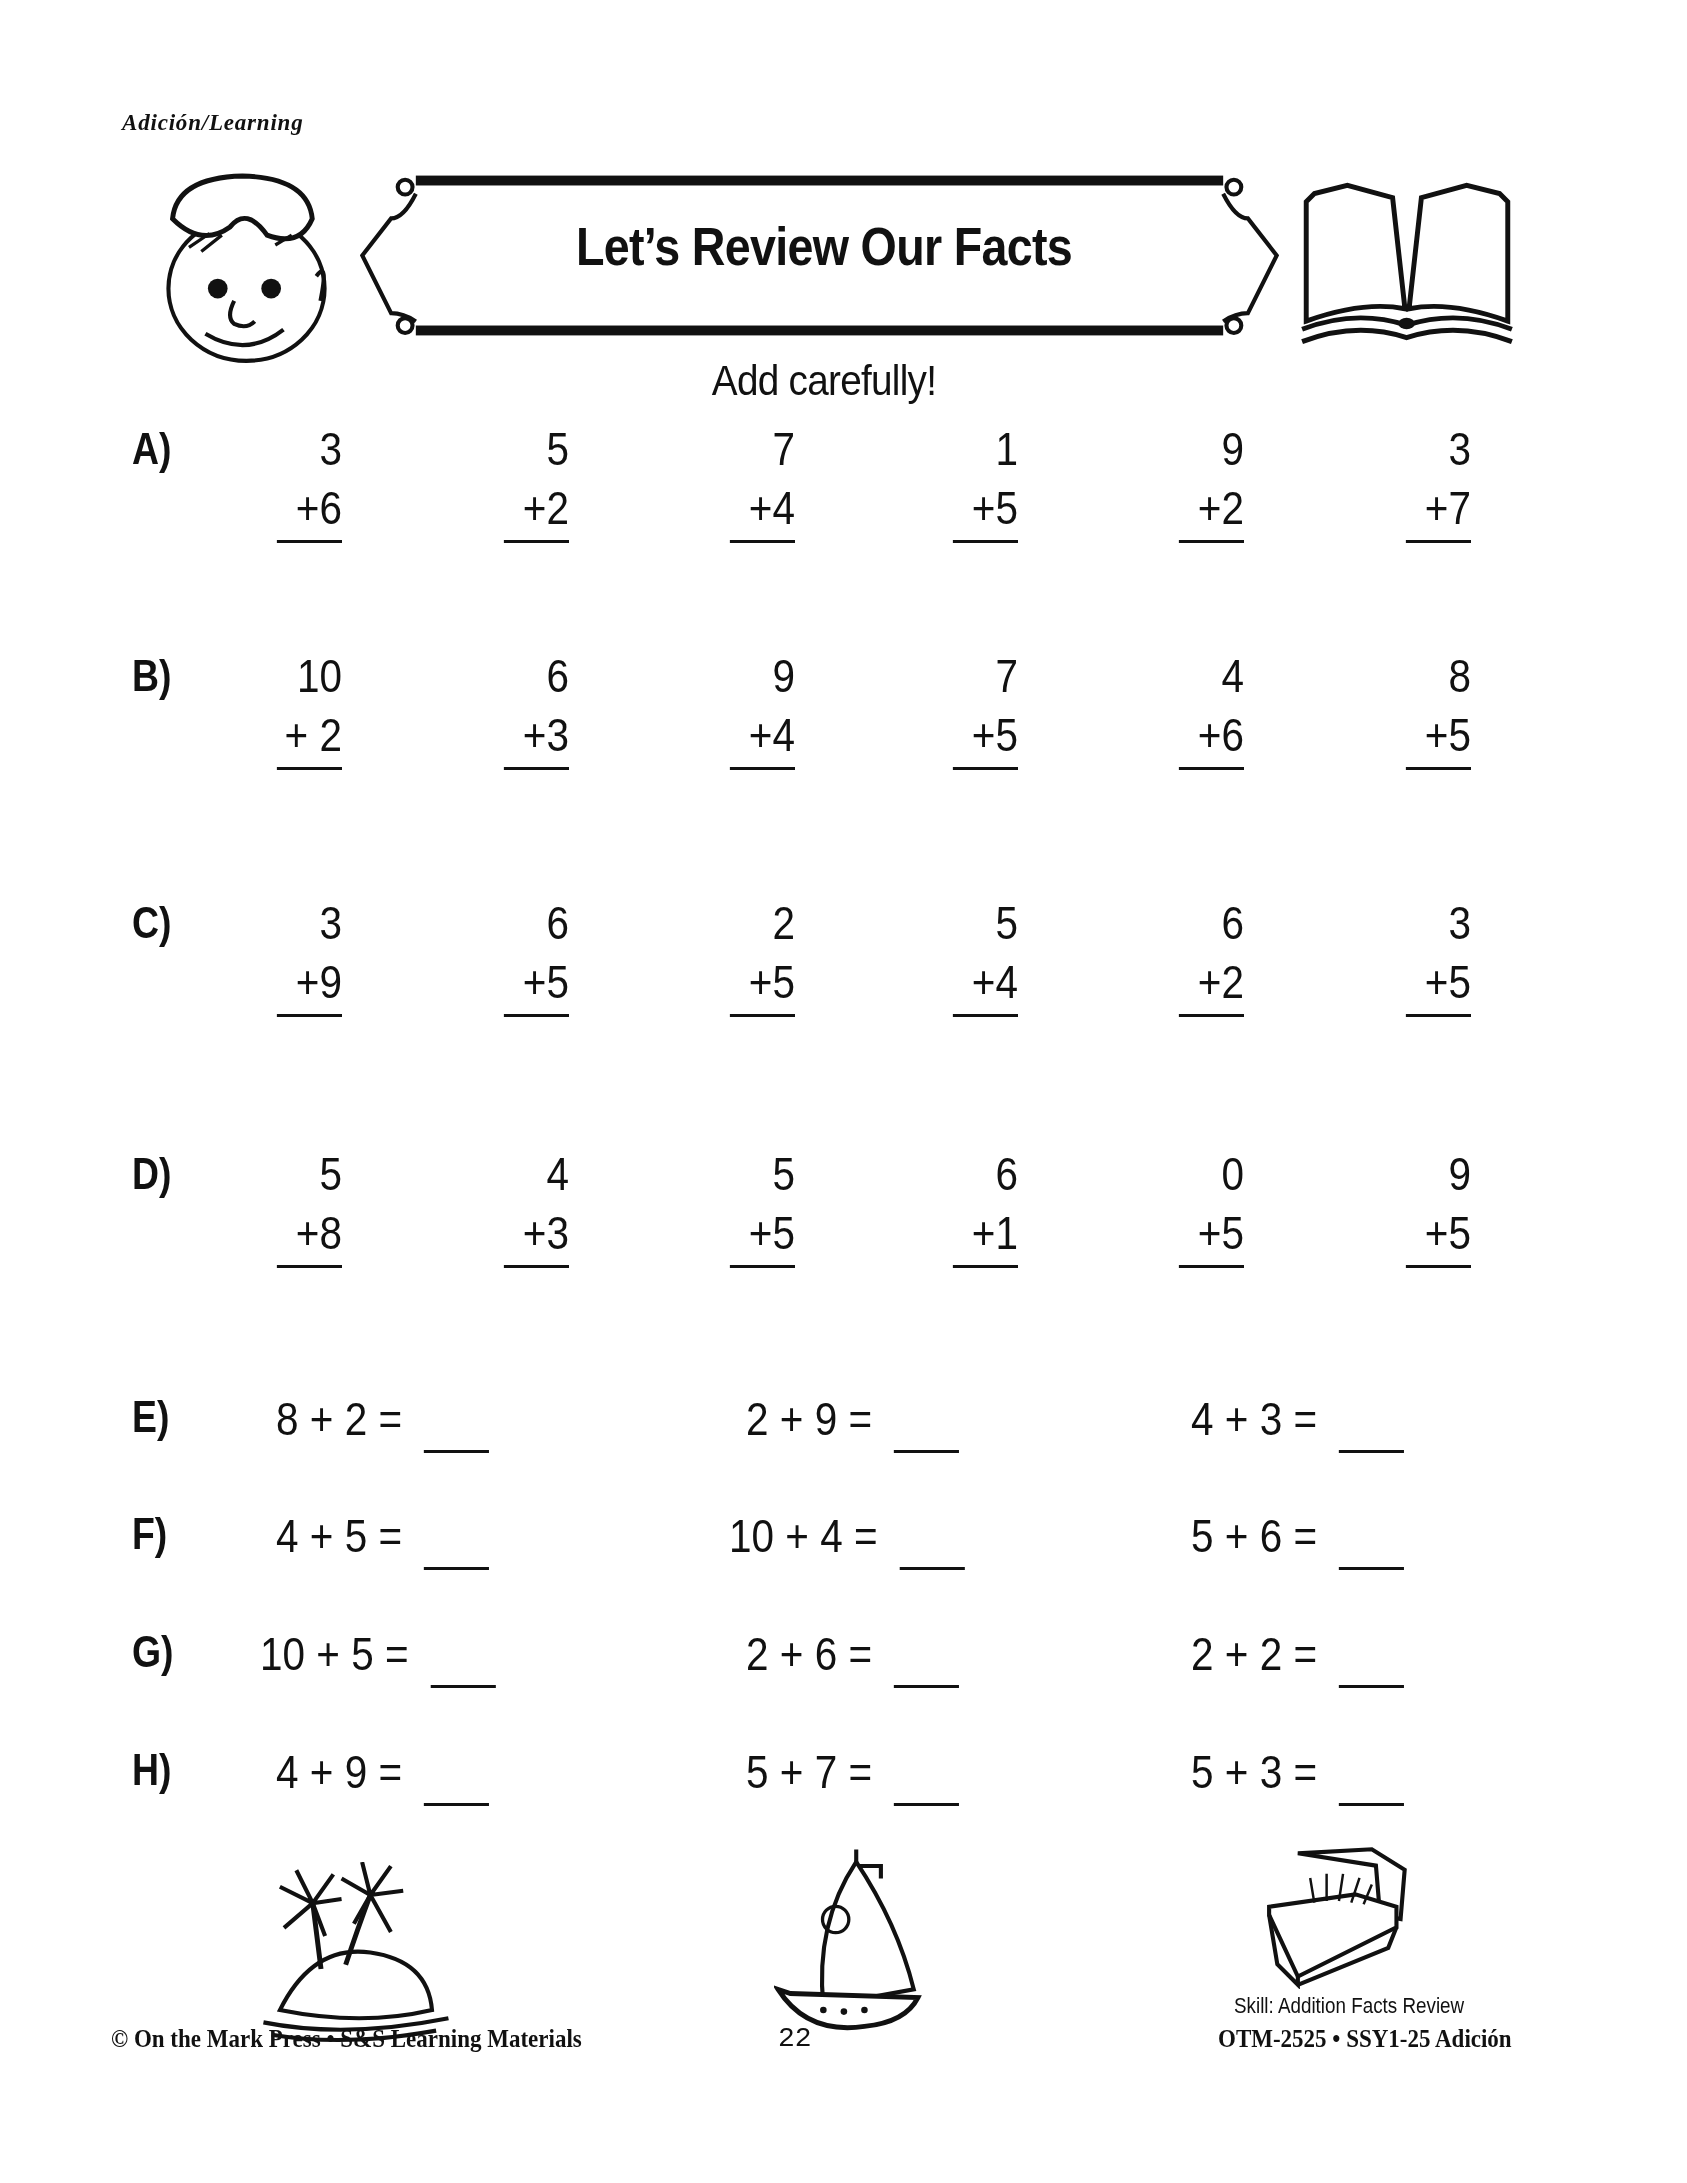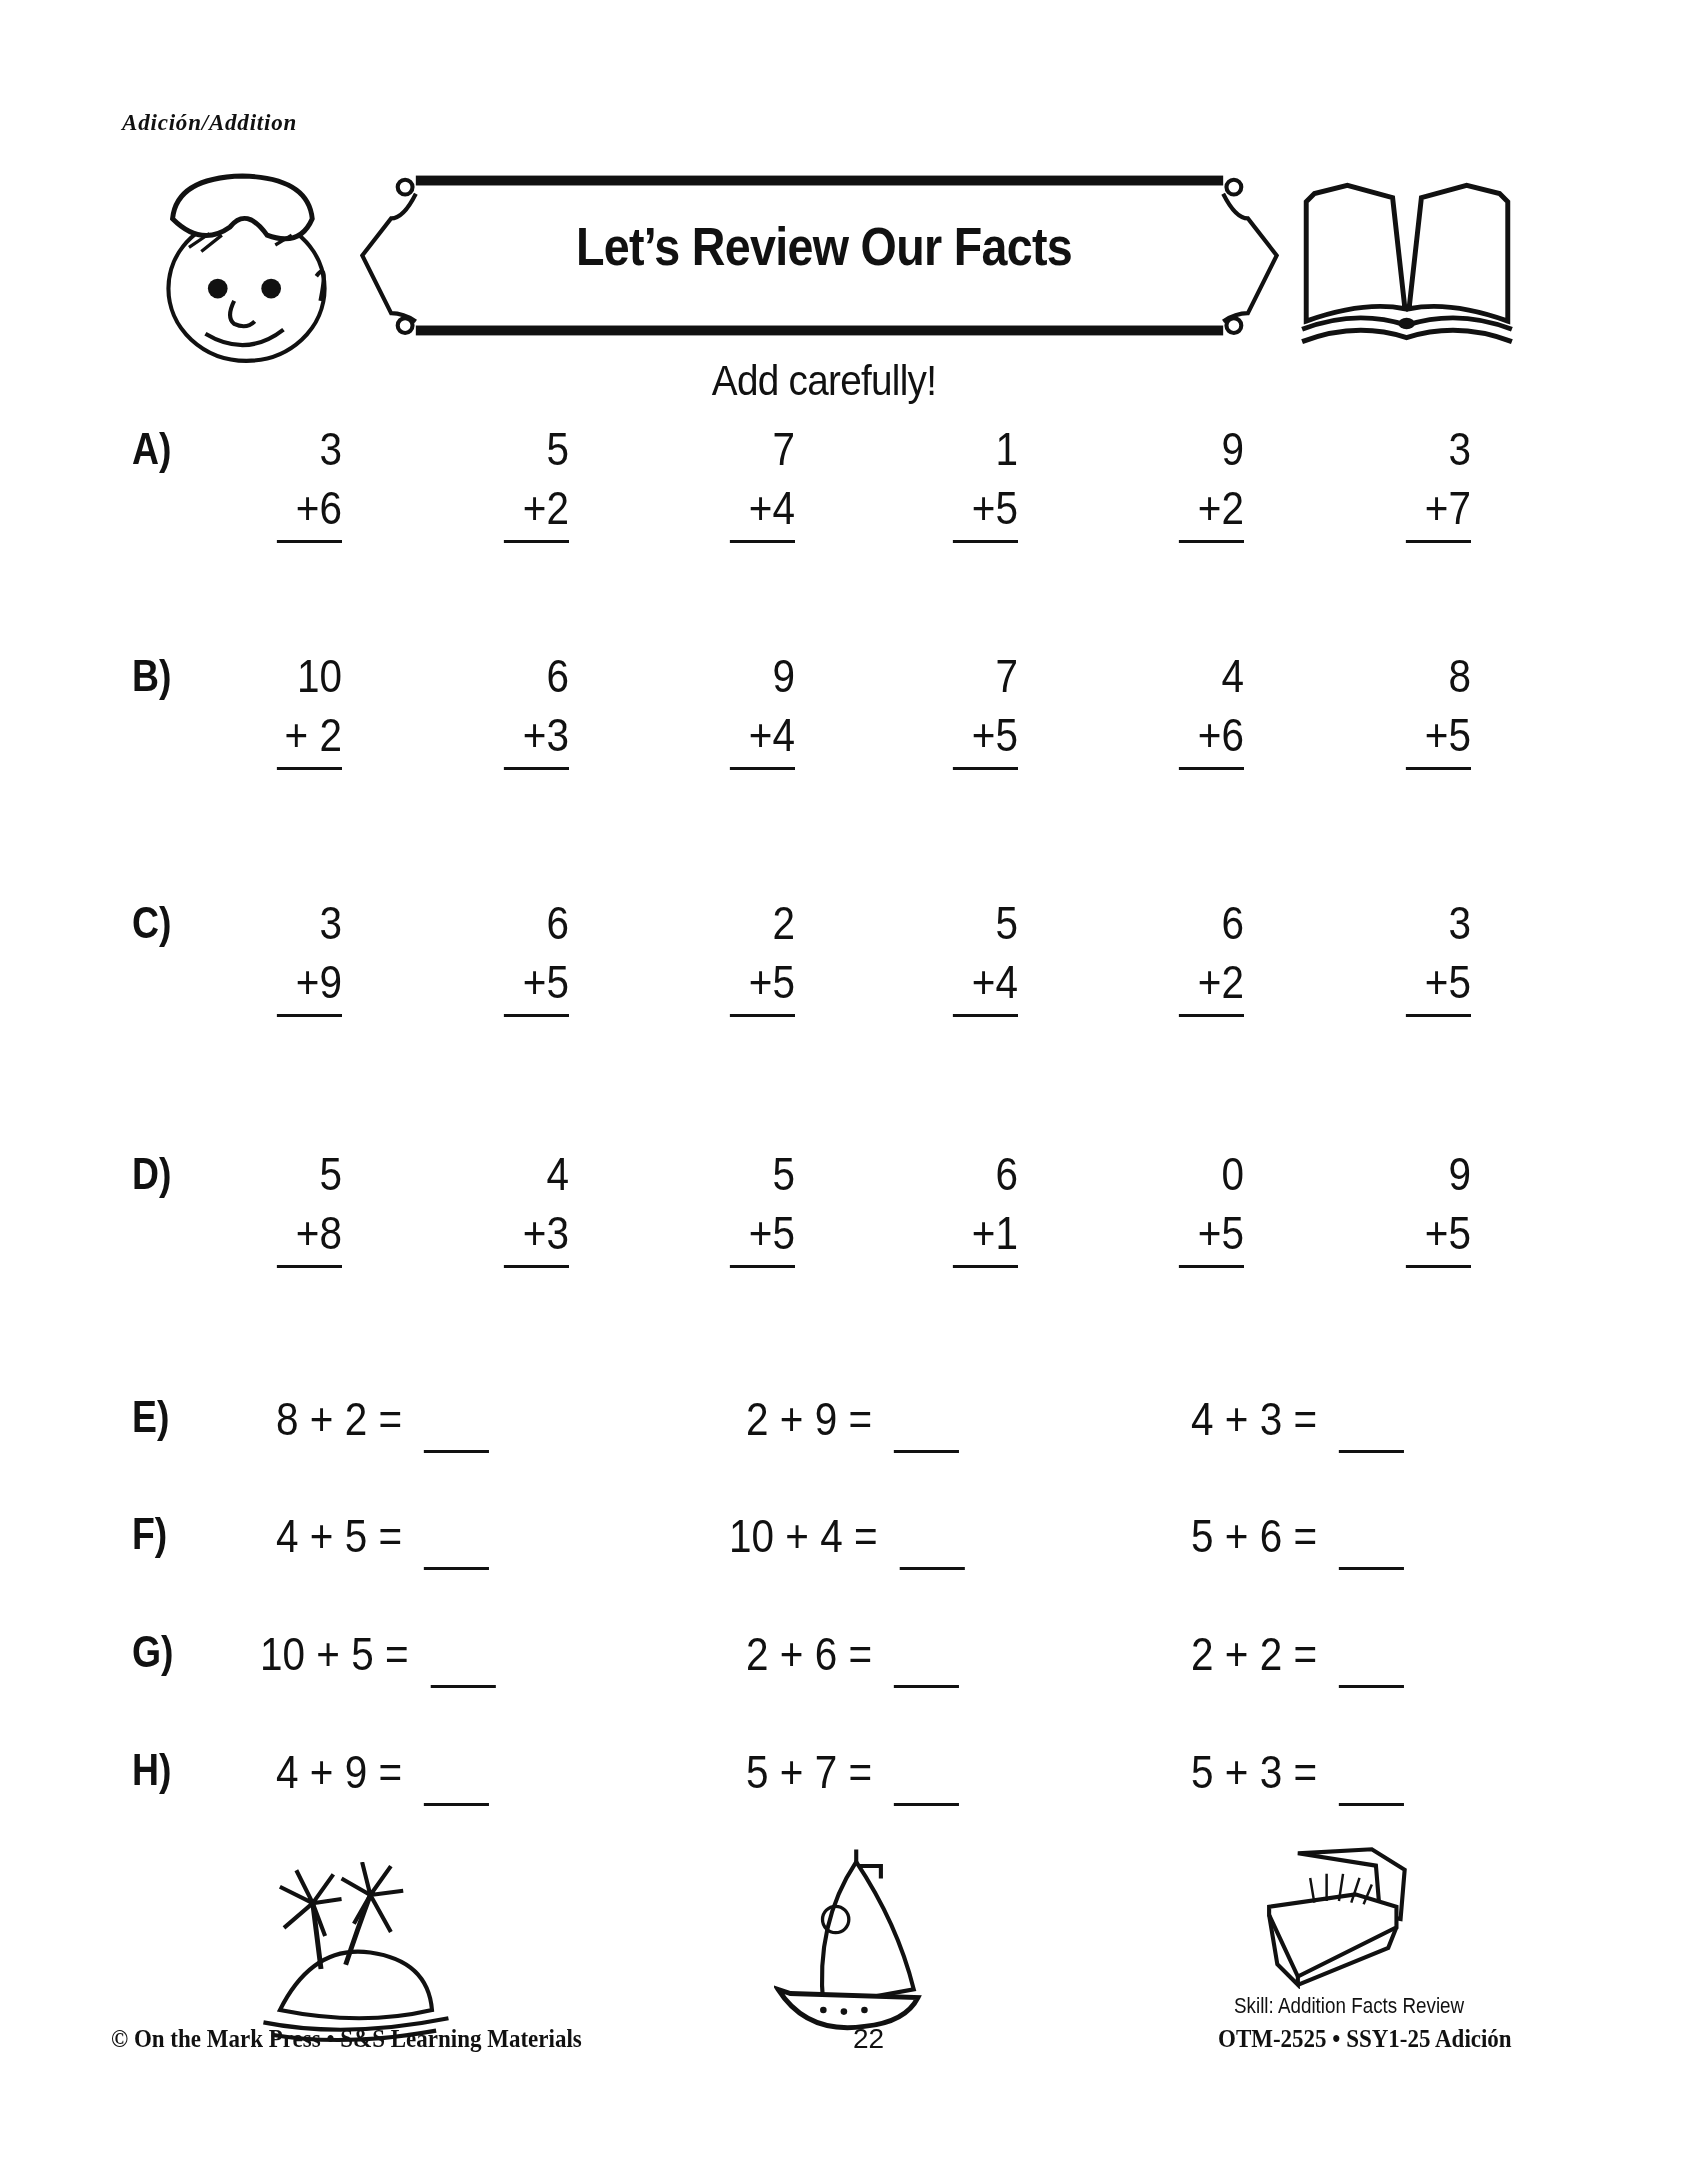--- a/index.html
+++ b/index.html
@@ -12,28 +12,28 @@
     .face { left: 152px; top: 169px; width: 189px; height: 198px; }
     .book { left: 1298px; top: 177px; width: 218px; height: 173px; }
 
     .row-label { font-size: 44px; font-weight: bold; left: 132px; transform: scaleX(0.85); transform-origin: left; }
     .vprob { width: 99px; text-align: right; font-size: 46px; line-height: 59px; transform: scaleX(0.88); transform-origin: right; }
     .vprob .bottom { border-bottom: 3.3px solid #111; padding-bottom: 1.6px; display: inline-block; min-width: 74px; text-align: right; }
     .hprob { font-size: 46px; transform: scaleX(0.88); transform-origin: left; white-space: pre; }
     .blank { display: inline-block; width: 74px; border-bottom: 3.3px solid #111; height: 8.2px; vertical-align: -18px; margin-left: 25px; }
 
     .footer-left { left: 111px; top: 2025px; font-family: "Liberation Serif", serif; font-weight: bold; font-size: 25px; transform: scaleX(0.92); transform-origin: left; }
-    .footer-page { left: 853px; top: 2023px; font-family: Liberation Sans, sans-serif; font-size: 28px; }
+    .footer-page { left: 778px; top: 2023px; font-family: Liberation Mono, monospace; font-size: 28px; }
     .footer-skill { left: 1234px; top: 1994px; font-size: 21.4px; transform: scaleX(0.88); transform-origin: left; }
     .footer-code { left: 1218px; top: 2025px; font-family: "Liberation Serif", serif; font-weight: bold; font-size: 25px; transform: scaleX(0.92); transform-origin: left; }
   </style>
 </head>
 <body>
 
-<div class="abs header-label">Adición/Addition</div>
+<div class="abs header-label">Adición/Learning</div>
 
 <svg class="abs face" viewBox="0 0 230 240">
   <ellipse cx="115" cy="145" rx="95" ry="88" fill="#fff" stroke="#111" stroke-width="5"></ellipse>
   <path d="M25 60 Q30 10 110 8 Q190 10 195 60 Q180 95 140 80 Q115 45 95 70 Q60 95 25 60 Z" fill="#fff" stroke="#111" stroke-width="6"></path>
   <path d="M45 95 L70 78 M60 100 L85 80 M150 92 L170 80" stroke="#111" stroke-width="4"></path>
   <circle cx="80" cy="145" r="12" fill="#111"></circle>
   <circle cx="145" cy="145" r="12" fill="#111"></circle>
   <path d="M100 160 Q90 180 100 188 Q115 195 125 185" fill="none" stroke="#111" stroke-width="5"></path>
   <path d="M65 200 Q115 230 160 195" fill="none" stroke="#111" stroke-width="5"></path>
   <path d="M200 130 Q215 110 205 160" fill="none" stroke="#111" stroke-width="5"></path>

